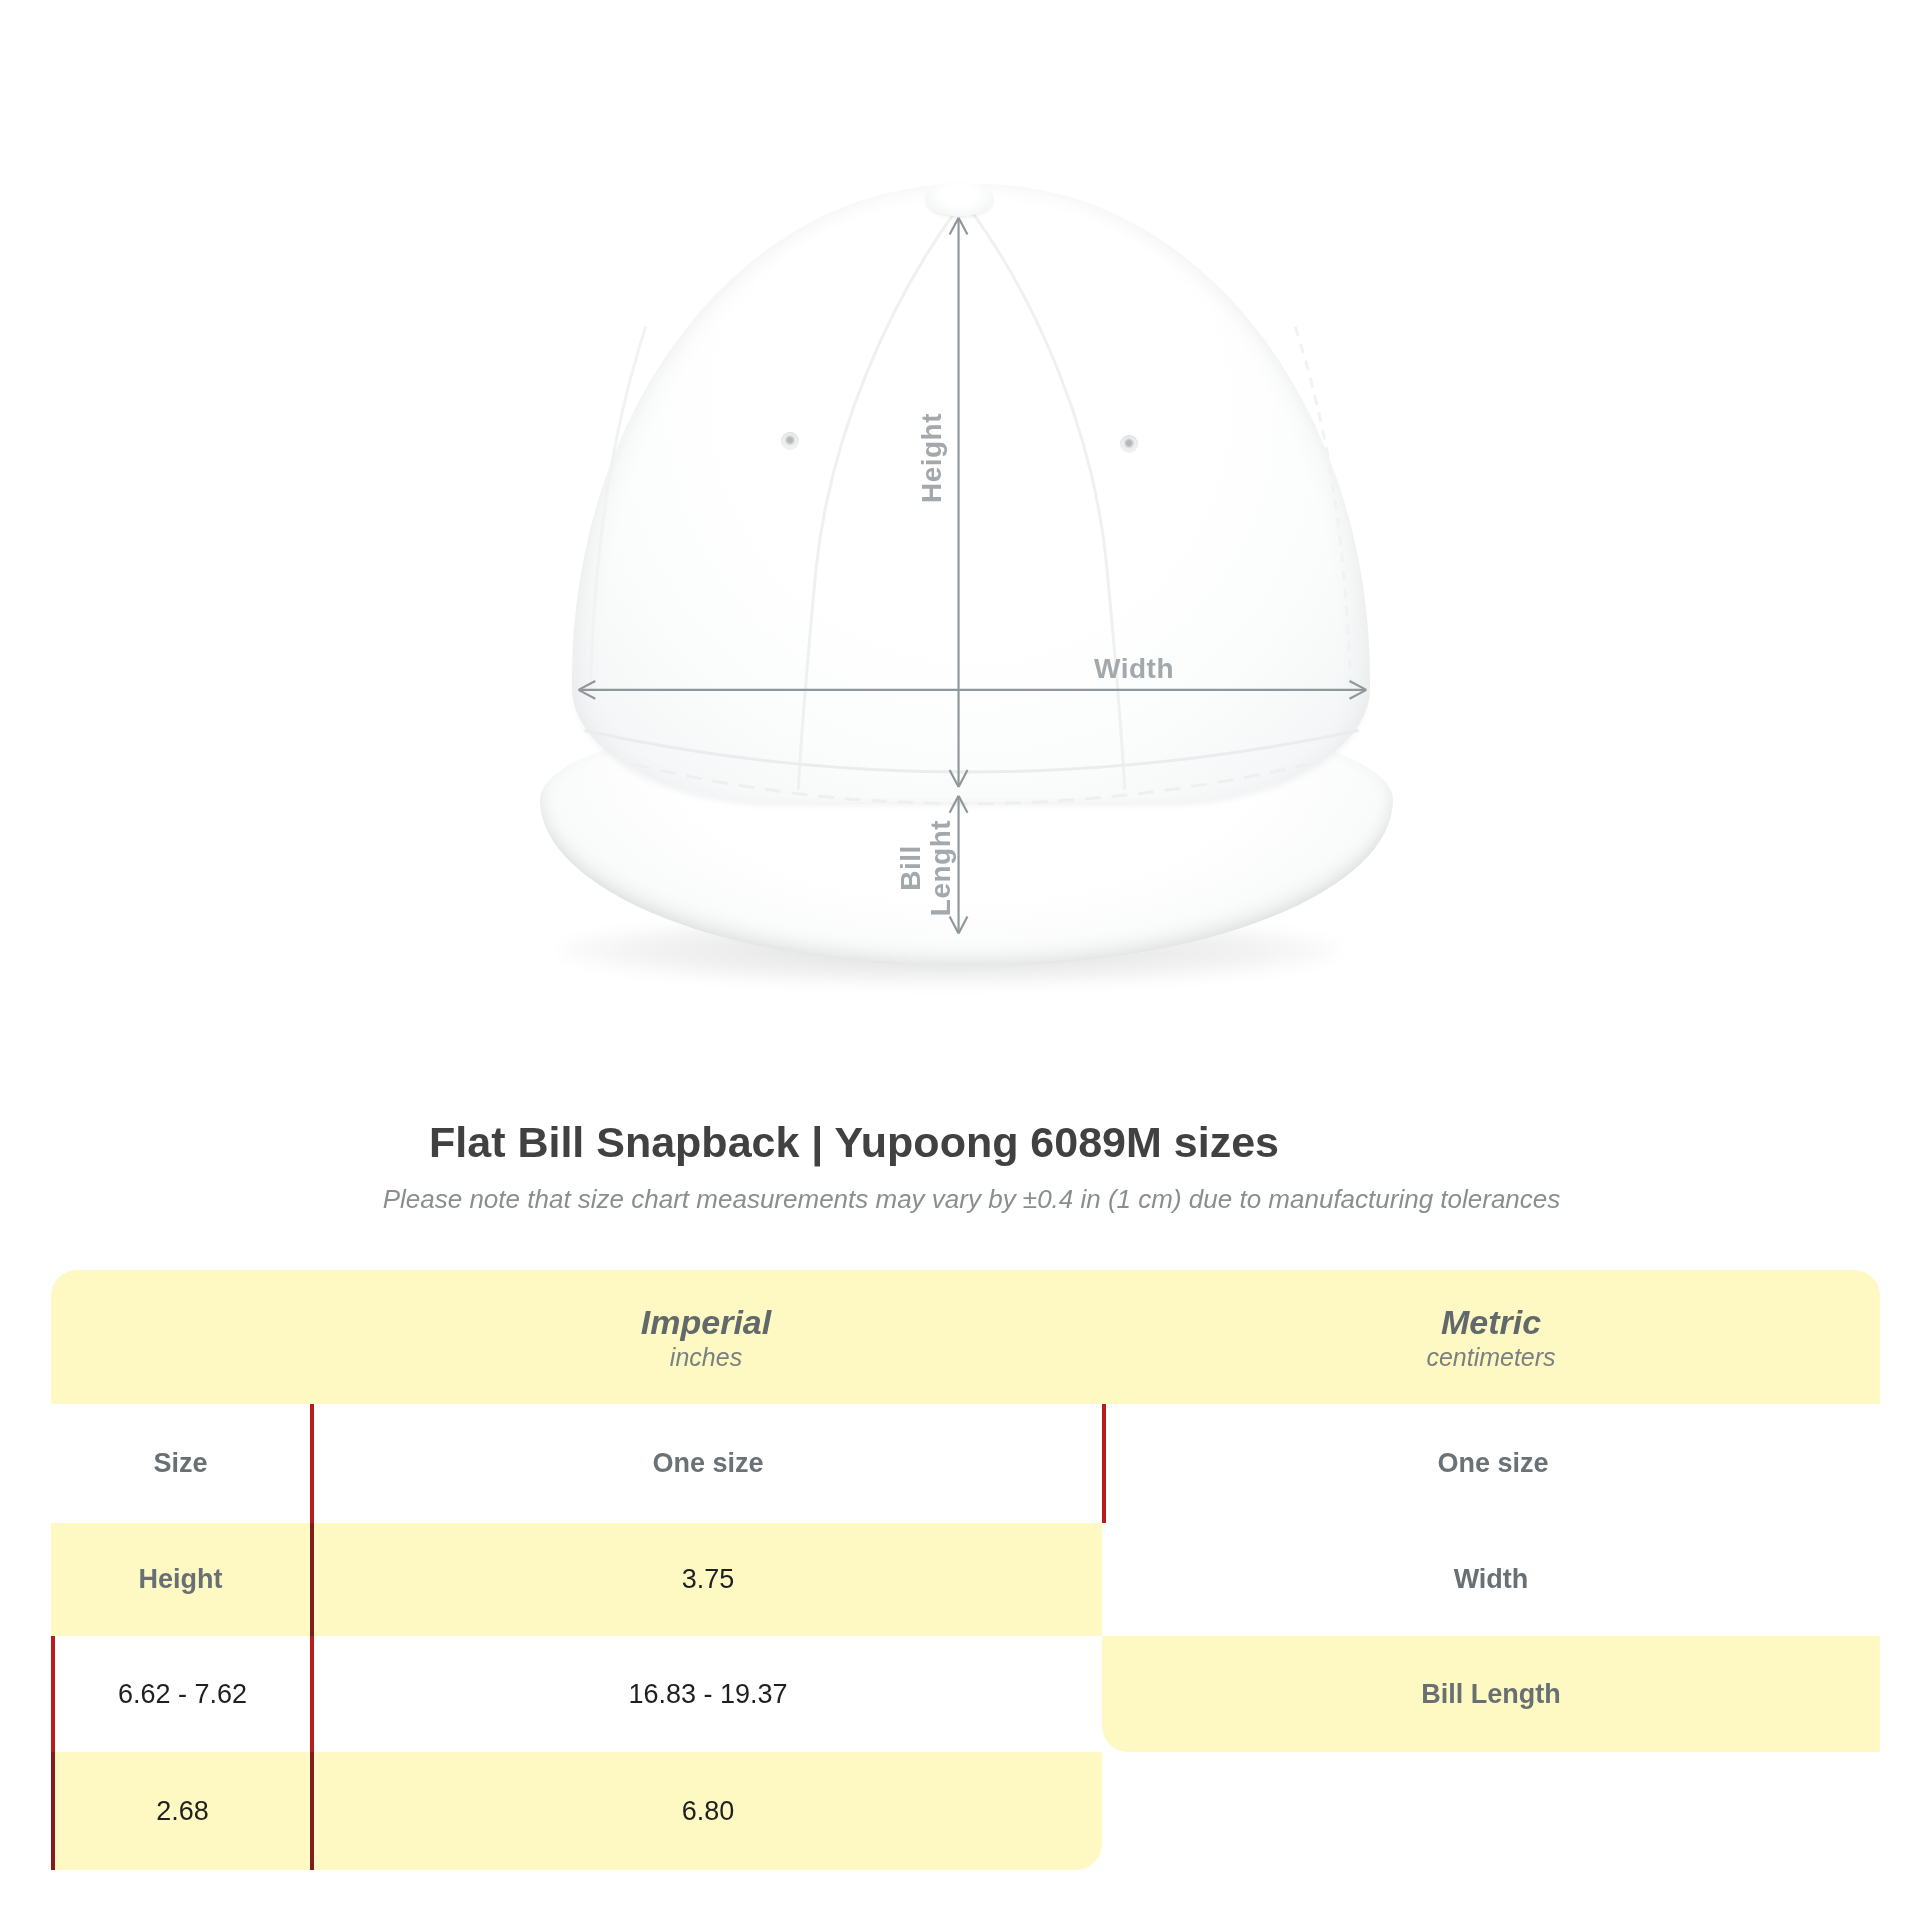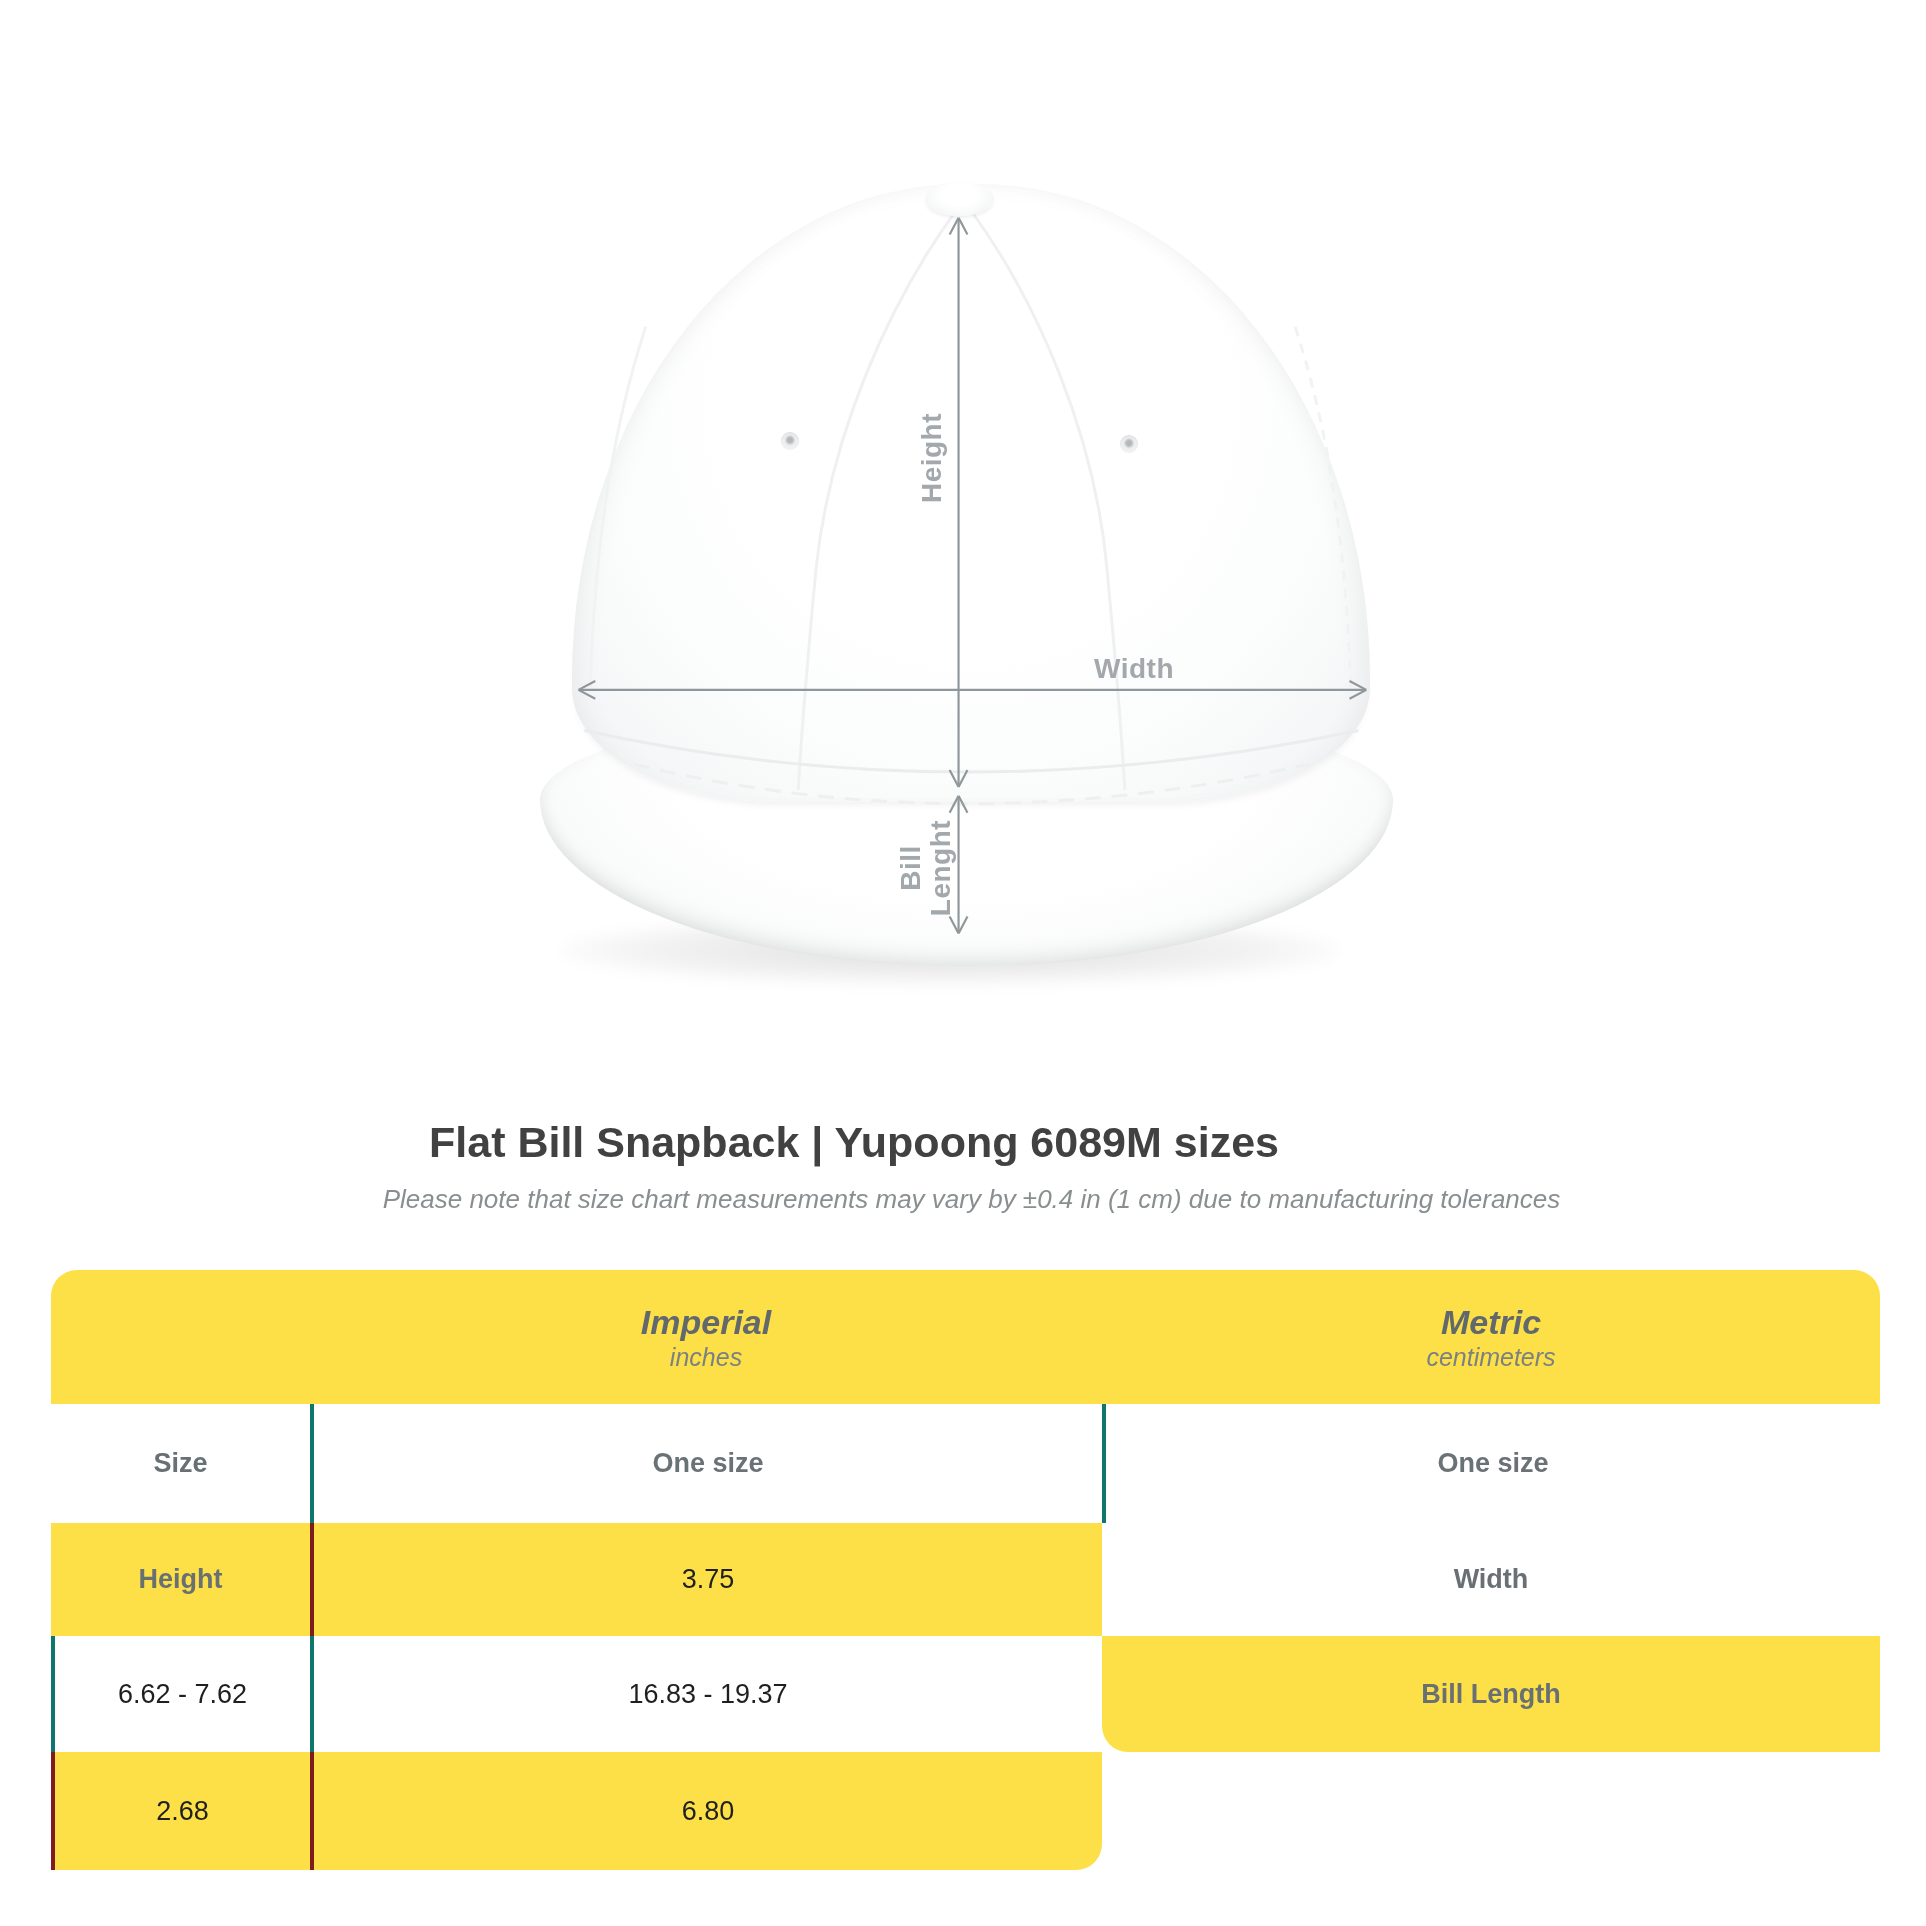--- a/index.html
+++ b/index.html
@@ -64,27 +64,27 @@
     text-align:center;font-size:26px;font-style:italic;color:#898e90;line-height:34px;
   }
   
   .size-table{
     position:absolute;left:51px;top:1270px;width:1830px;
     display:grid;
     grid-template-columns:259px 792px 778px;
     grid-template-rows:134px 119px 113px 116px 118px;
   }
   .cell{display:flex;flex-direction:column;align-items:center;justify-content:center;}
-  .cell.gray{background:#fde047;}
+  .cell.gray{background:#fef9c3;}
   .hdr-main{font-size:34px;font-weight:bold;font-style:italic;color:#62696d;line-height:40px;}
   .hdr-sub{font-size:25px;font-style:italic;color:#7b8083;line-height:30px;}
   .row-label{font-size:27px;font-weight:bold;color:#687074;}
   .value{font-size:27px;color:#1f1f1f;}
   .value.emph{font-weight:bold;color:#6b7276;}
-  .sep-white{border-left:4px solid #0f766e;}
+  .sep-white{border-left:4px solid #b91c1c;}
   .sep-gray{border-left:4px solid #7f1d1d;text-align:center;}
   .corner-tl{border-top-left-radius:26px;}
   .corner-tr{border-top-right-radius:26px;}
   .corner-bl{border-bottom-left-radius:26px;justify-content:center;}
   .corner-br{border-bottom-right-radius:26px;}
 </style>
 </head>
 <body>
 
 <div class="stage">

